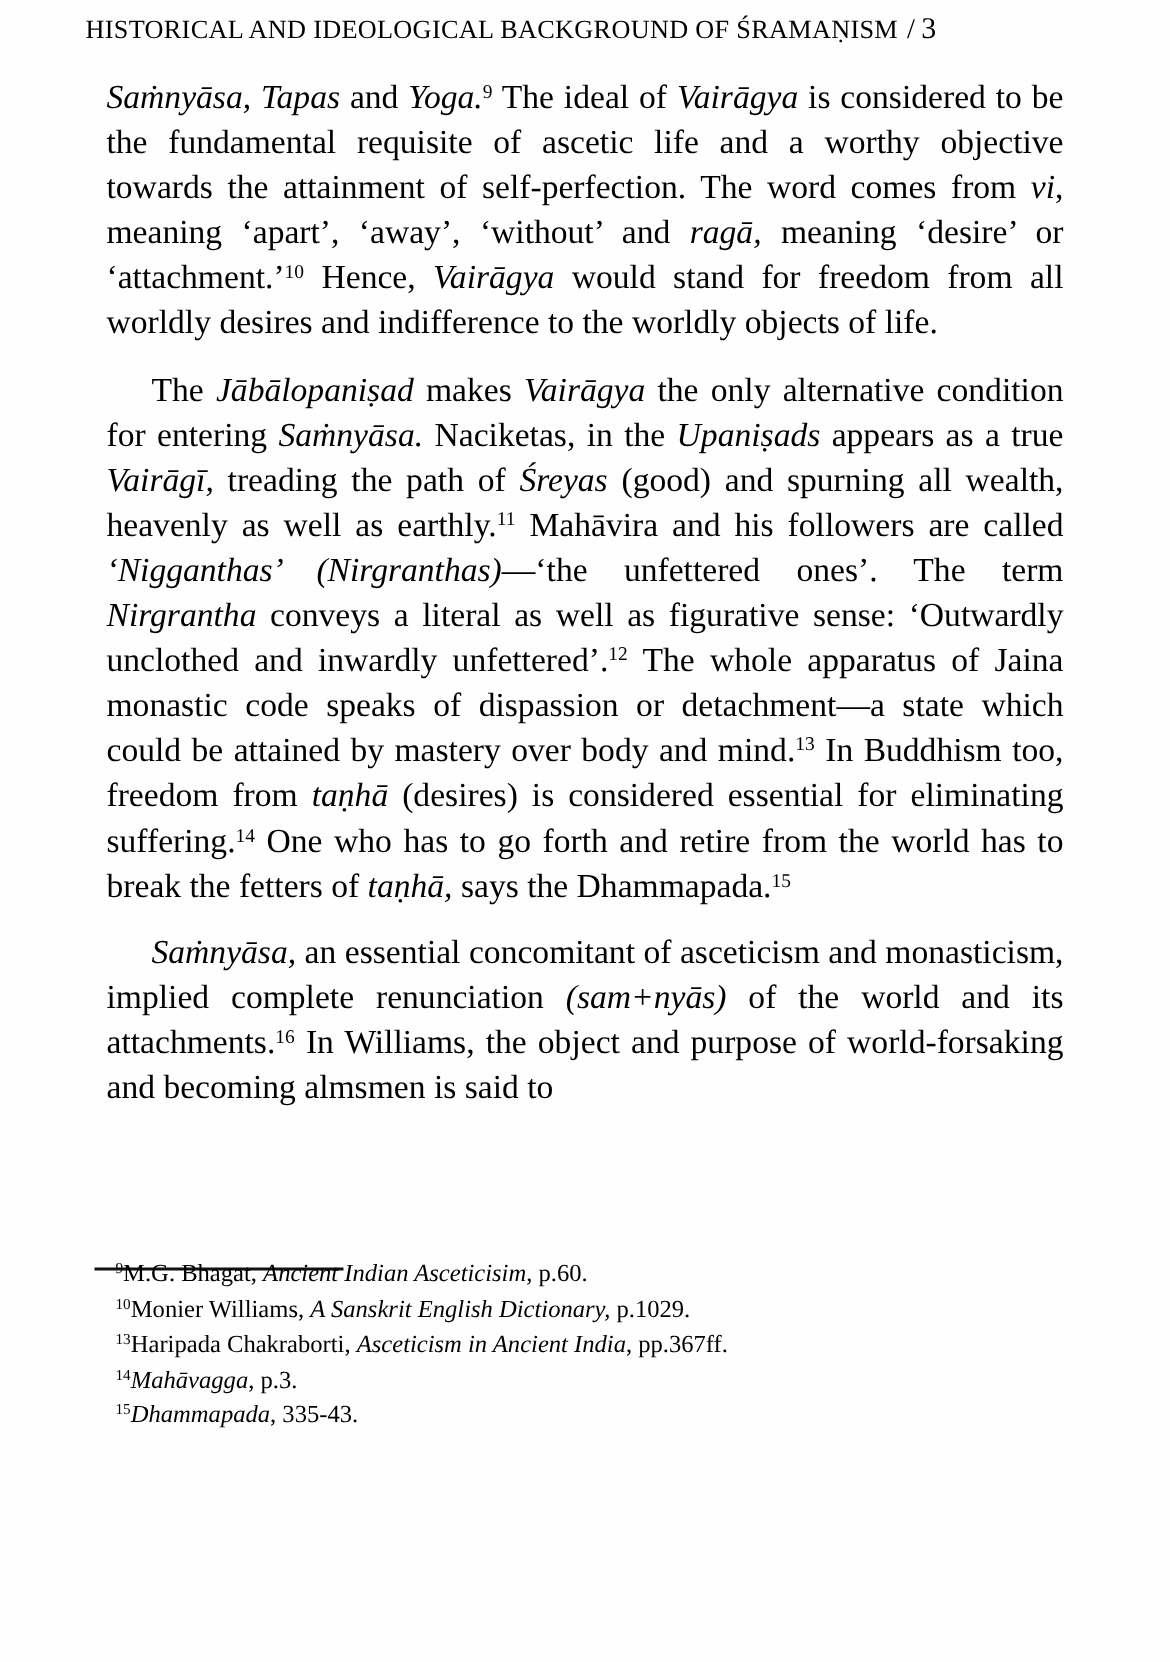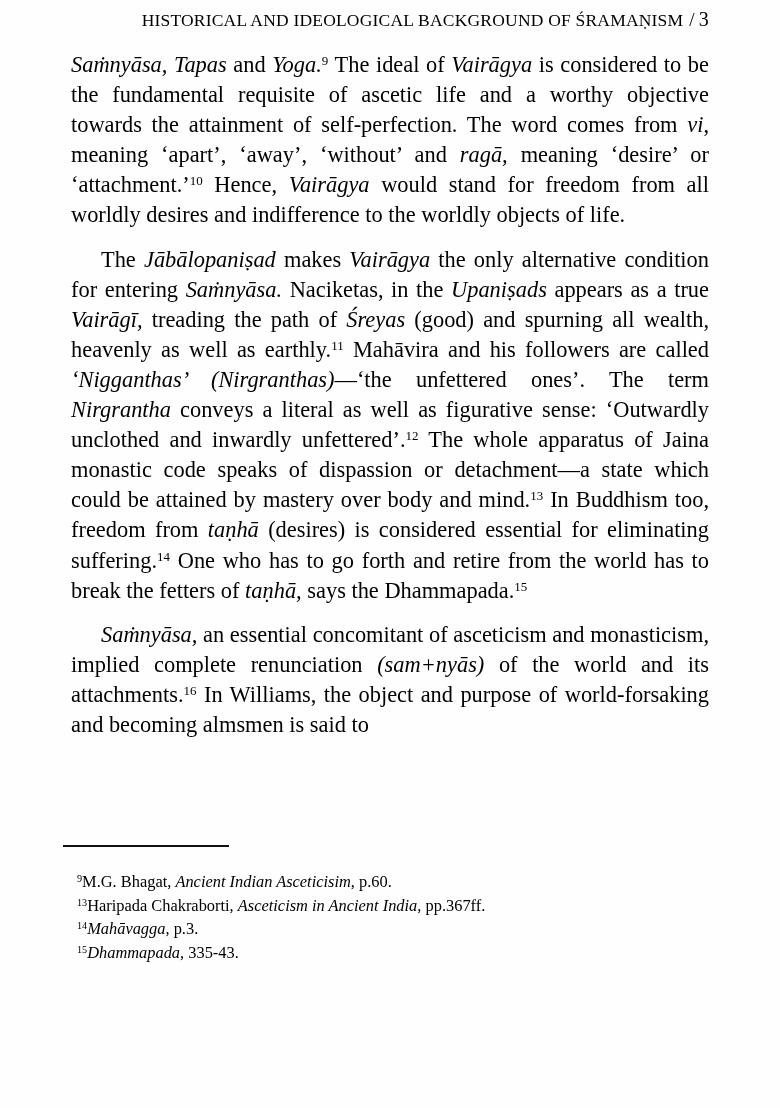--- a/index.html
+++ b/index.html
@@ -20,23 +20,22 @@
     height: 1108px;
     box-sizing: border-box;
     padding: 0;
     background: #fefefe;
   }
 
   
   .running-head {
     position: absolute;
     top: 8px;
-    left: 43px;
+    left: 57px;
     width: 666px;
-    text-align: right;
     font-size: 17.5px;
     letter-spacing: 0.2px;
     white-space: nowrap;
   }
   .running-head .rh-title {
     font-variant: small-caps;
     text-transform: uppercase;
     font-size: 17.5px;
   }
   .running-head .rh-sep {
@@ -82,21 +81,21 @@
     position: absolute;
     left: 63px;
     top: 845px;
     width: 166px;
     height: 0;
     border-top: 2px solid #111;
   }
   .footnotes {
     position: absolute;
     left: 57px;
-    top: 870px;
+    top: 837px;
     width: 666px;
     font-size: 16.4px;
     line-height: 23.6px;
   }
   .fn {
     margin: 0;
     text-align: left;
     text-indent: 20px;
     white-space: nowrap;
   }
@@ -124,18 +123,19 @@
   <div class="body-block" id="body-block">
       <p class="para"><i>Saṁnyāsa, Tapas</i><span> and </span><i>Yoga.</i><sup>9</sup><span> The ideal of </span><i>Vairāgya</i><span> is considered to be the fundamental requisite of ascetic life and a worthy objective towards the attainment of self-perfection. The word comes from </span><i>vi</i><span>, meaning ‘apart’, ‘away’, ‘without’ and </span><i>ragā,</i><span> meaning ‘desire’ or ‘attachment.’</span><sup>10</sup><span> Hence, </span><i>Vairāgya</i><span> would stand for freedom from all worldly desires and indifference to the worldly objects of life.</span></p>
       <p class="para indent"><span>The </span><i>Jābālopaniṣad</i><span> makes </span><i>Vairāgya</i><span> the only alternative condition for entering </span><i>Saṁnyāsa.</i><span> Naciketas, in the </span><i>Upaniṣads</i><span> appears as a true </span><i>Vairāgī,</i><span> treading the path of </span><i>Śreyas</i><span> (good) and spurning all wealth, heavenly as well as earthly.</span><sup>11</sup><span> Mahāvira and his followers are called </span><i>‘Nigganthas’ (Nirgranthas)</i><span>—‘the unfettered ones’. The term </span><i>Nirgrantha</i><span> conveys a literal as well as figurative sense: ‘Outwardly unclothed and inwardly unfettered’.</span><sup>12</sup><span> The whole apparatus of Jaina monastic code speaks of dispassion or detachment—a state which could be attained by mastery over body and mind.</span><sup>13</sup><span> In Buddhism too, freedom from </span><i>taṇhā</i><span> (desires) is considered essential for eliminating suffering.</span><sup>14</sup><span> One who has to go forth and retire from the world has to break the fetters of </span><i>taṇhā,</i><span> says the Dhammapada.</span><sup>15</sup></p>
       <p class="para indent"><i>Saṁnyāsa,</i><span> an essential concomitant of asceticism and monasticism, implied complete renunciation </span><i>(sam+nyās)</i><span> of the world and its attachments.</span><sup>16</sup><span> In Williams, the object and purpose of world-forsaking and becoming almsmen is said to</span></p>
     </div>
 
   <div class="footnote-rule"></div>
 
   <div class="footnotes" id="footnotes-block">
       <p class="fn"><sup>9</sup><span>M.G. Bhagat, </span><i>Ancient Indian Asceticisim</i><span>, p.60.</span></p>
+      <p class="fn"><sup>10</sup><span>Monier Williams, </span><i>A Sanskrit English Dictionary,</i><span> p.1029.</span></p>
       <p class="fn"><sup>13</sup><span>Haripada Chakraborti, </span><i>Asceticism in Ancient India</i><span>, pp.367ff.</span></p>
       <p class="fn"><sup>14</sup><i>Mahāvagga</i><span>, p.3.</span></p>
       <p class="fn"><sup>15</sup><i>Dhammapada</i><span>, 335-43.</span></p>
     </div>
 
 </div>
 
 </body></html>

